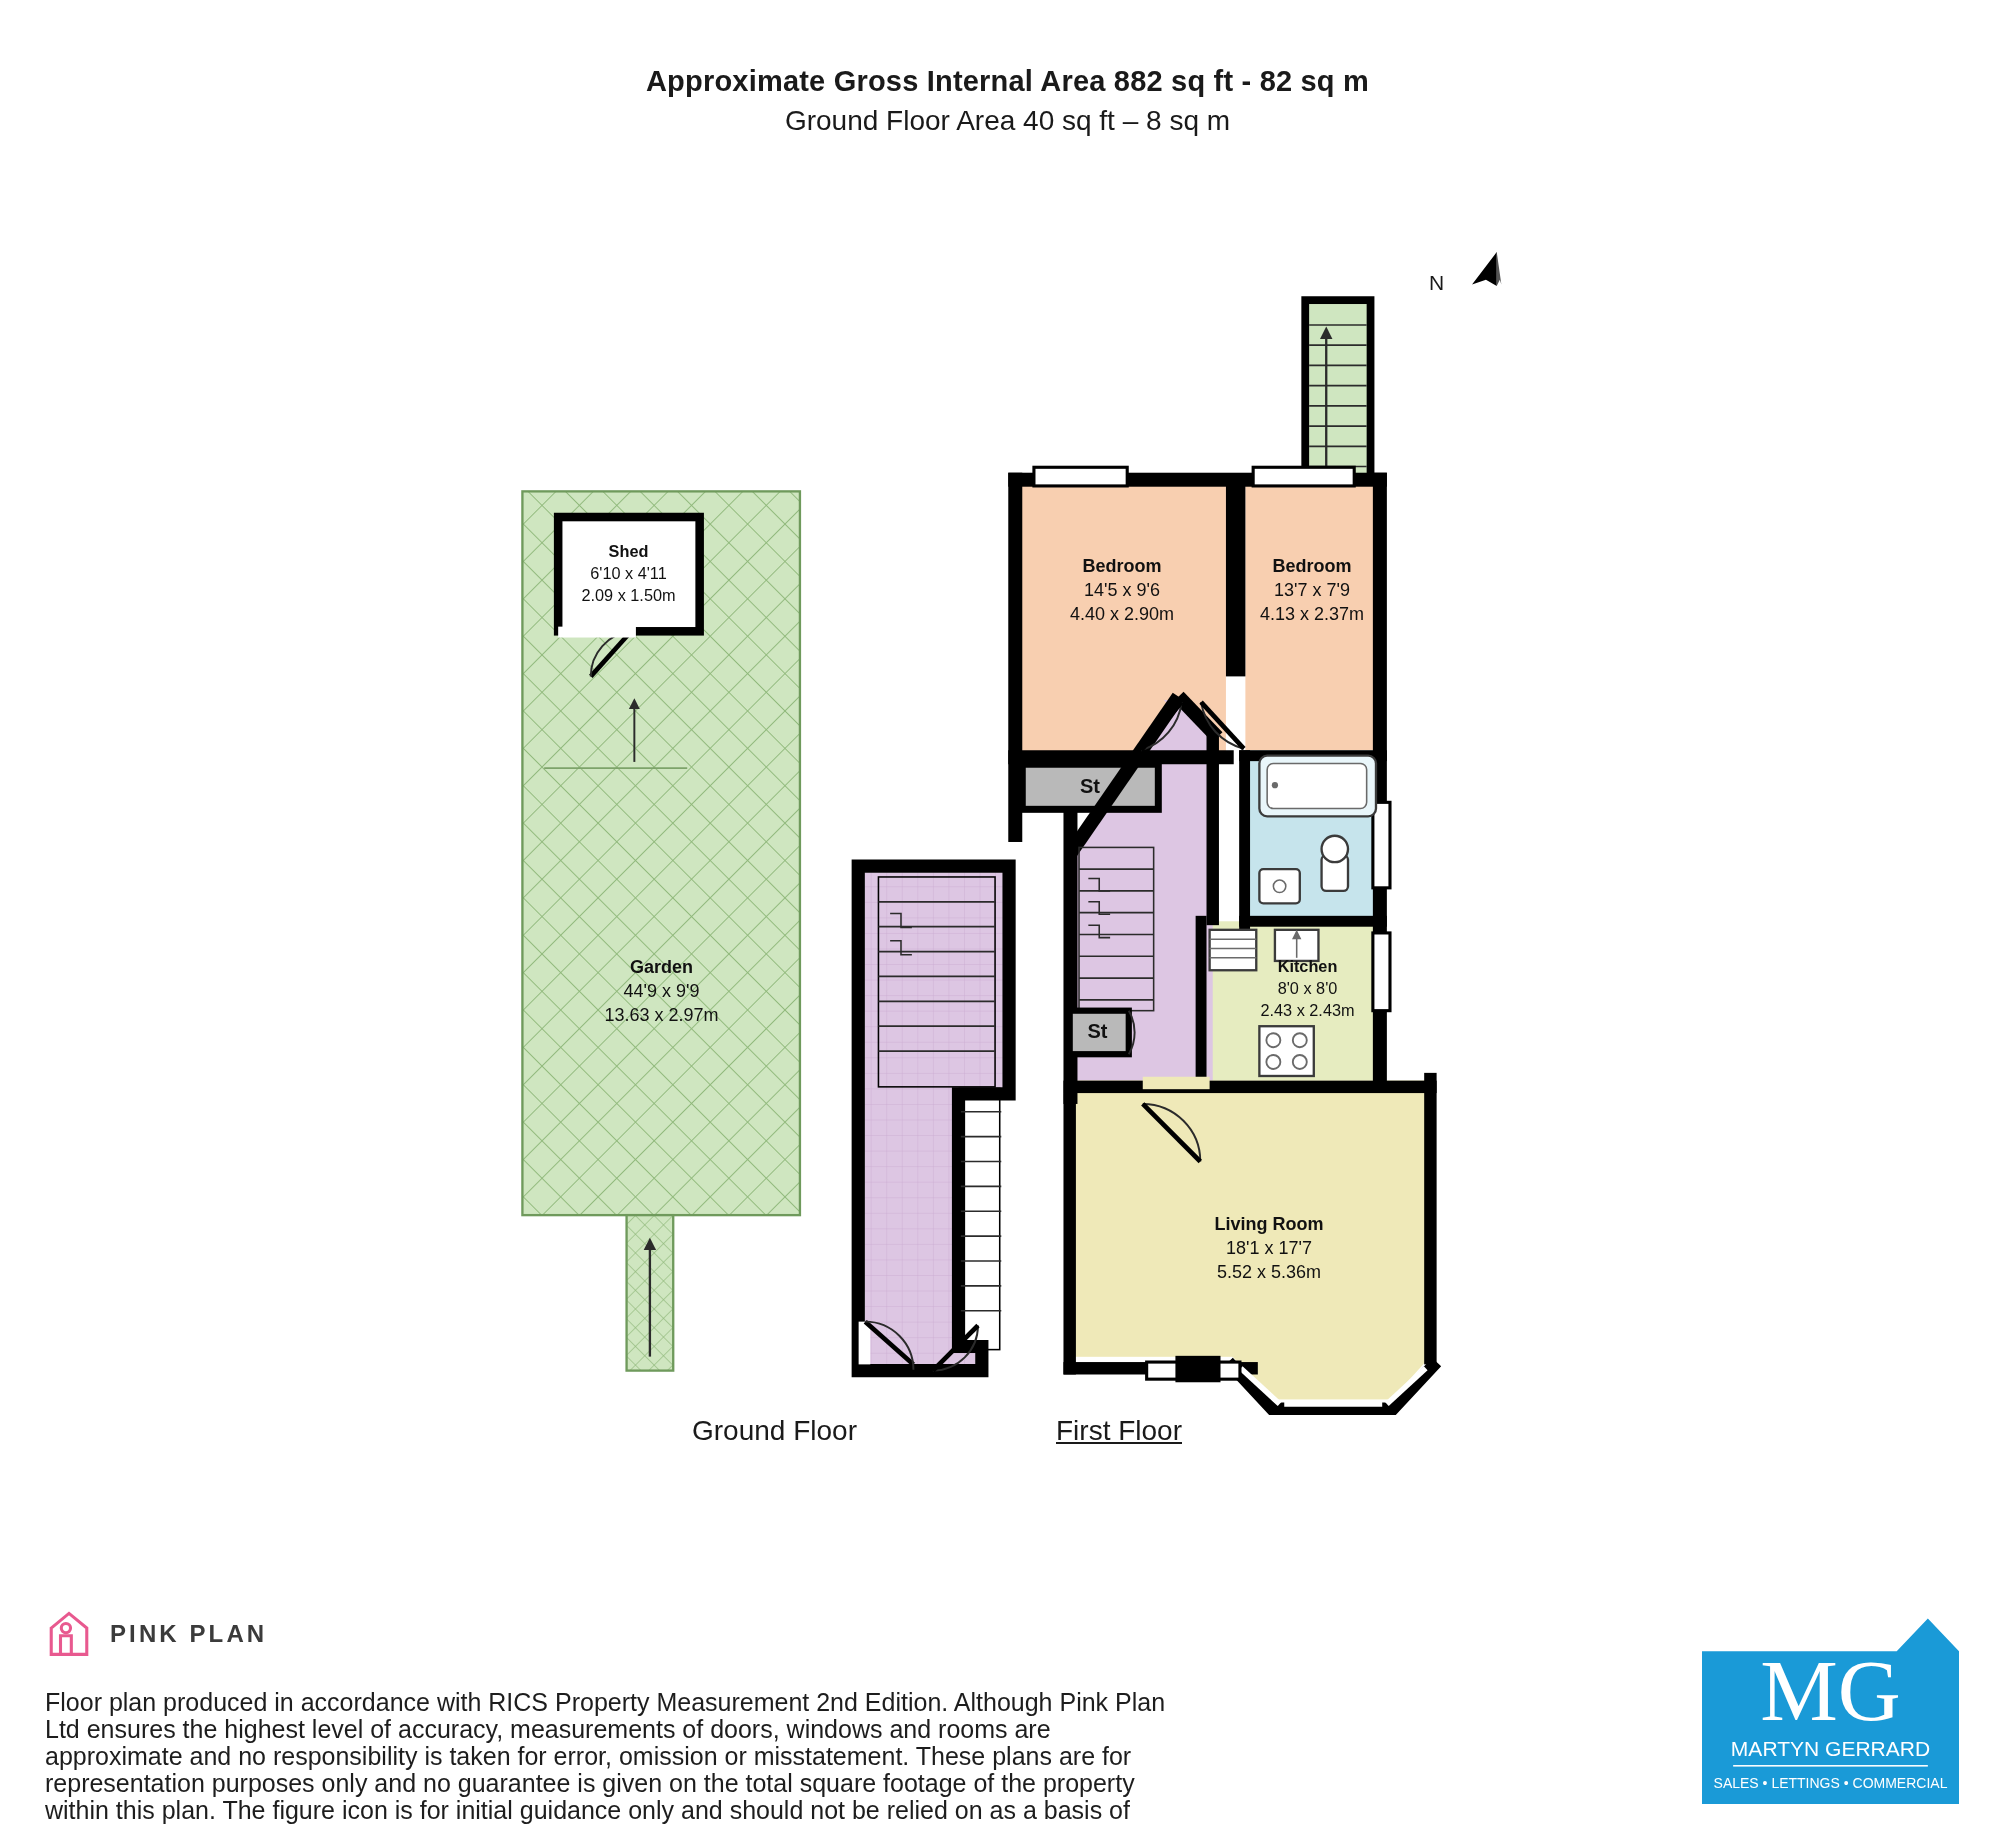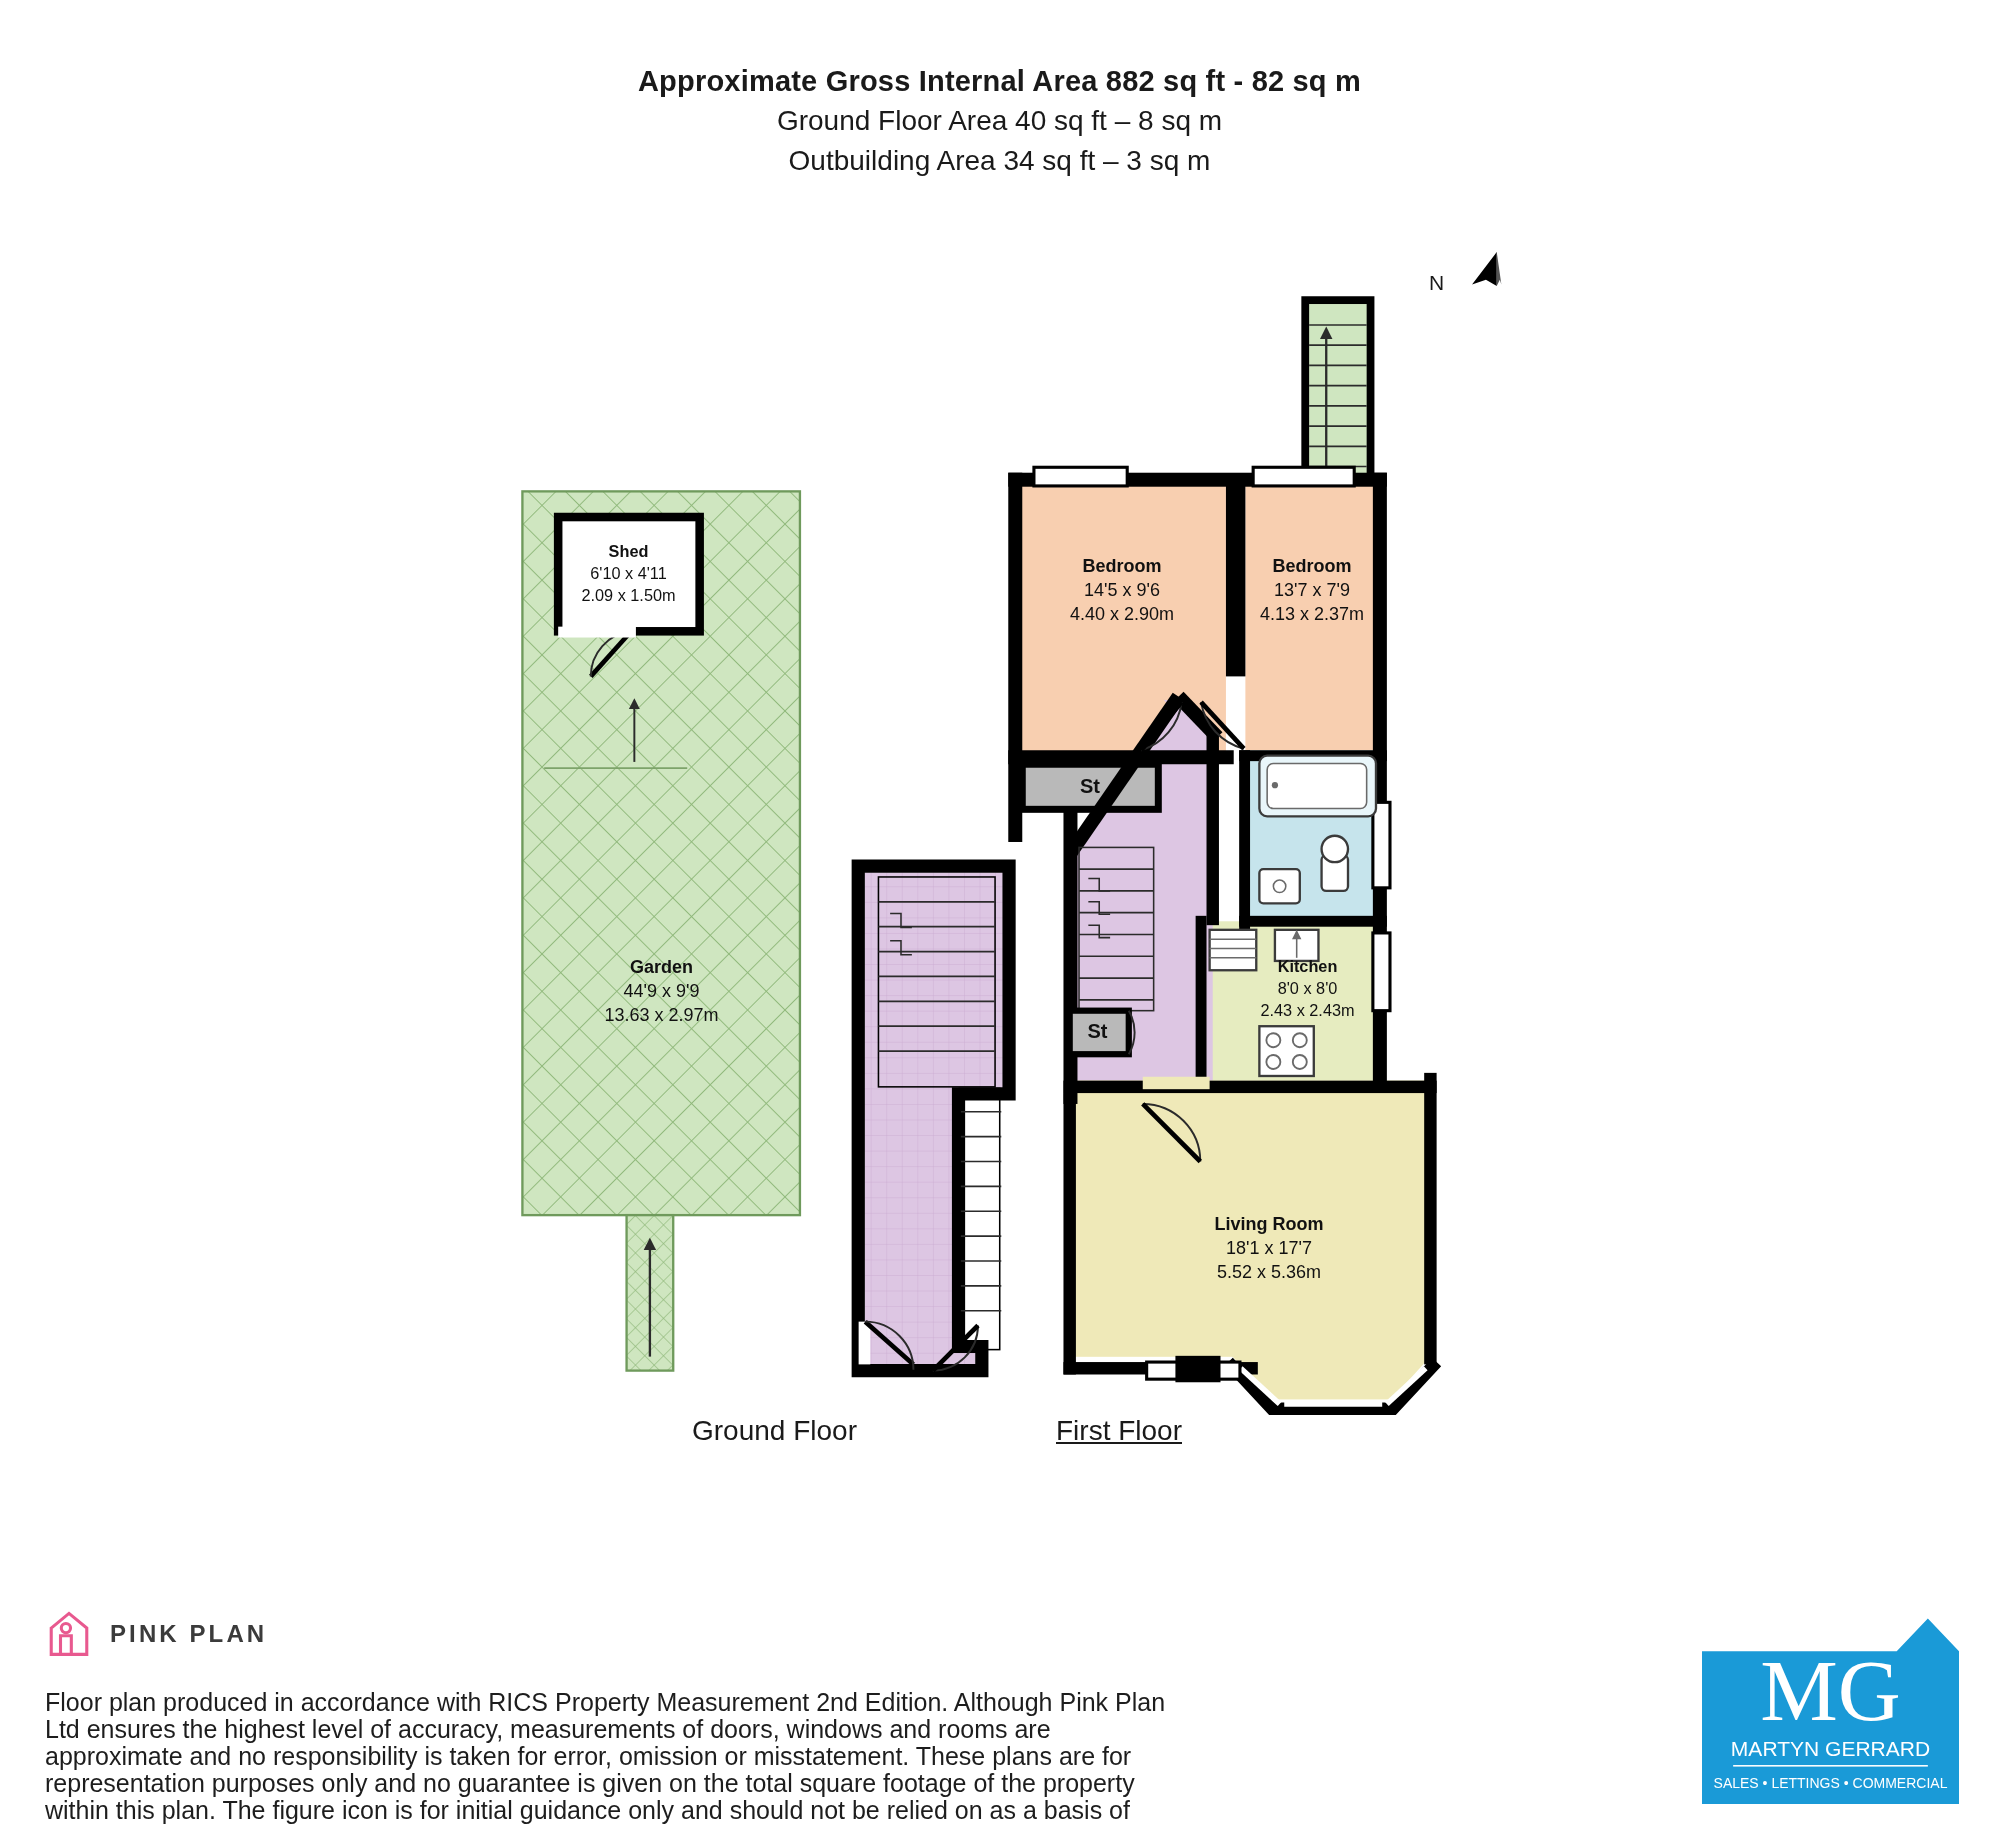--- a/index.html
+++ b/index.html
@@ -12,21 +12,21 @@
     height: 1827px;
     position: relative;
     font-family: "Liberation Sans", sans-serif;
     color: #1a1a1a;
     overflow: hidden;
   }
 
   
   #header {
     position: absolute;
-    left: 0;
+    left: 8px;
     top: 62px;
     width: 1999px;
     text-align: center;
   }
   .hdr-bold {
     font-weight: bold;
     font-size: 29px;
     line-height: 39px;
     letter-spacing: 0.2px;
   }
@@ -113,21 +113,20 @@
     width: 257px;
     height: 201px;
   }
 </style>
 </head>
 <body>
 
 <div id="header">
   <div class="hdr-bold">Approximate Gross Internal Area 882 sq ft - 82 sq m</div>
   <div class="hdr-line">Ground Floor Area 40 sq ft – 8 sq m</div>
-  <div class="hdr-line">Outbuilding Area 34 sq ft – 3 sq m</div>
 </div>
 
 <div id="north">
   <span class="n-label">N</span>
   <svg width="54" height="54" viewBox="0 0 70 70">
     <polygon points="58,4 26,46 44,40 58,48" fill="#000"></polygon>
     <polygon points="58,4 58,48 62,40 64,46" fill="#555"></polygon>
   </svg>
 </div>
 

